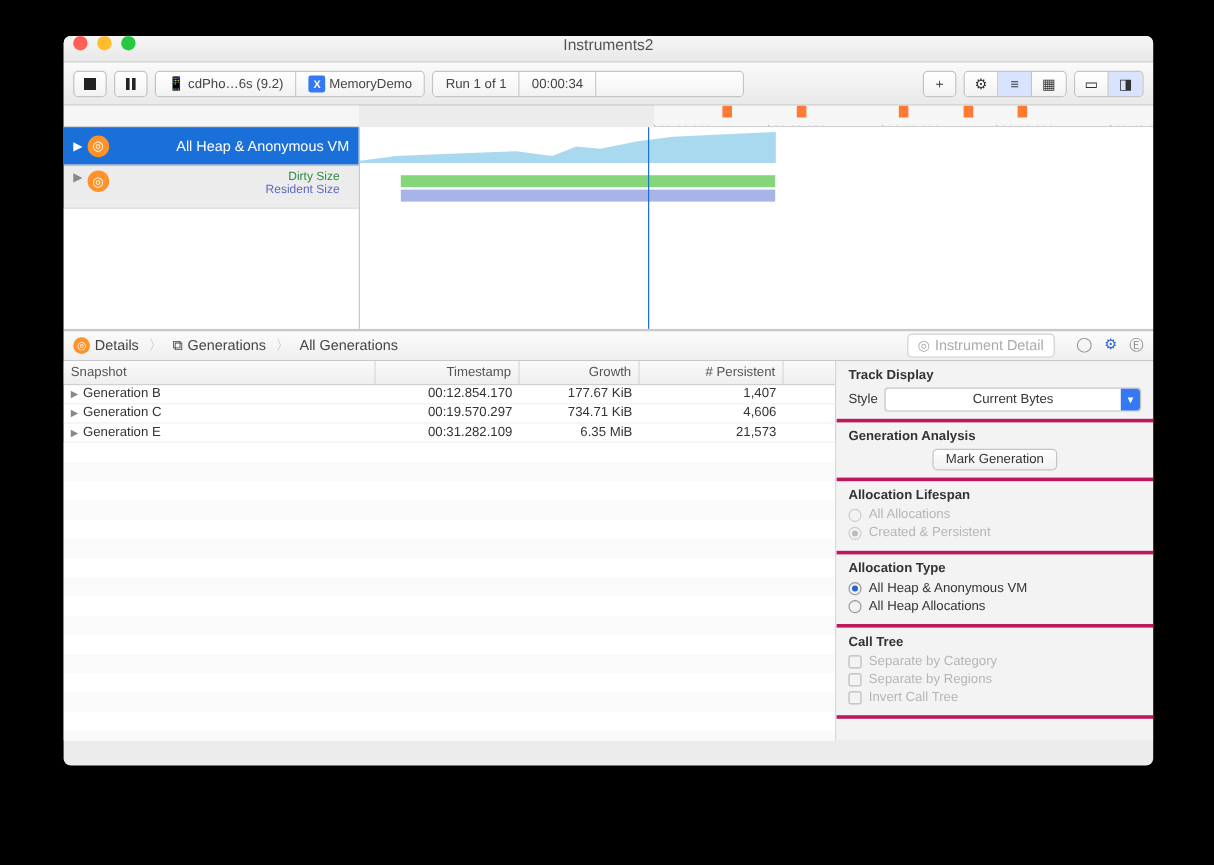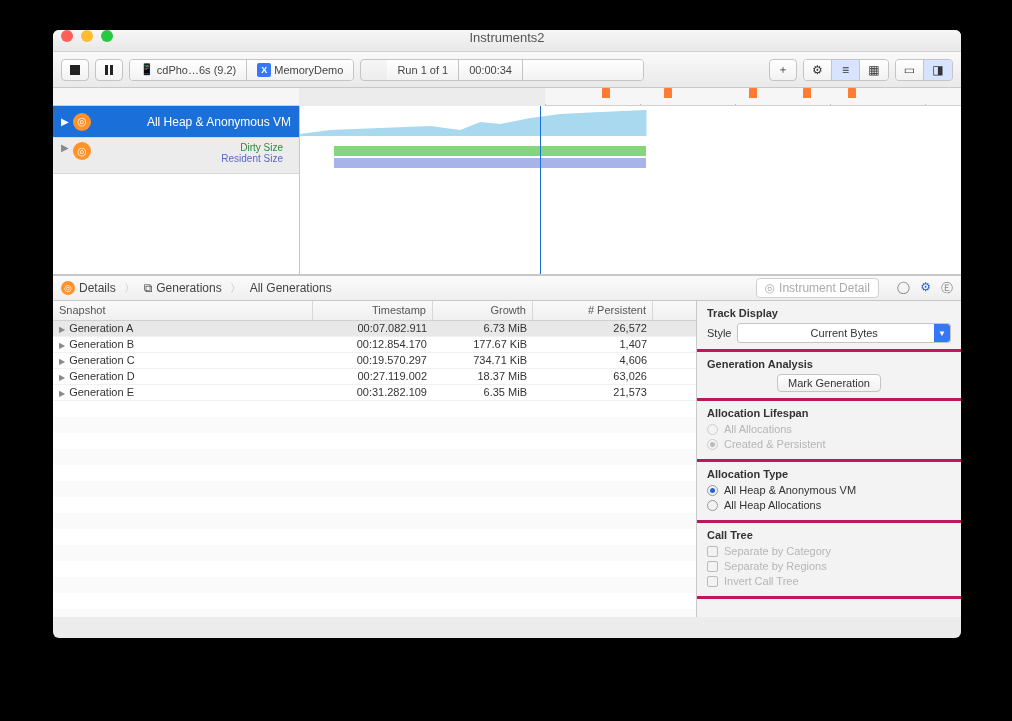--- a/index.html
+++ b/index.html
@@ -118,21 +118,21 @@
             <span></span>
             <span></span>
           </div>
         </div>
 
     <div class="tb-seg">
       <div><span class="phone-icon">📱</span>&nbsp;<span>cdPho…6s (9.2)</span><span class="sep"> </span></div>
       <div><span class="xc-icon">X</span>&nbsp;<span>MemoryDemo</span></div>
     </div>
 
-    <div class="tb-seg" style="width:284px;padding-left:26px;">
+    <div class="tb-seg" style="width:260px;">
       <div style="flex:0 0 auto;">
             <span>Run 1 of 1</span>
           </div>
       <div style="flex:0 0 auto;">
             <span>00:00:34</span>
           </div>
       <div style="flex:1;"></div>
     </div>
 
     <div class="spacer"></div>
@@ -223,43 +223,31 @@
 
   <div class="split">
     <div class="detail">
       <div class="thead">
         <div class="c-snap">Snapshot</div>
         <div class="c-ts">Timestamp</div>
         <div class="c-gr">Growth</div>
         <div class="c-pe"># Persistent</div>
       </div>
       <div id="tbody">
-            <div class="trow sel">
-              <div class="c-snap">Generation A</div>
-              <div class="c-ts">00:07.082.911</div>
-              <div class="c-gr">6.73 MiB</div>
-              <div class="c-pe">26,572</div>
-            </div>
             <div class="trow">
               <div class="c-snap">Generation B</div>
               <div class="c-ts">00:12.854.170</div>
               <div class="c-gr">177.67 KiB</div>
               <div class="c-pe">1,407</div>
             </div>
             <div class="trow">
               <div class="c-snap">Generation C</div>
               <div class="c-ts">00:19.570.297</div>
               <div class="c-gr">734.71 KiB</div>
               <div class="c-pe">4,606</div>
-            </div>
-            <div class="trow">
-              <div class="c-snap">Generation D</div>
-              <div class="c-ts">00:27.119.002</div>
-              <div class="c-gr">18.37 MiB</div>
-              <div class="c-pe">63,026</div>
             </div>
             <div class="trow">
               <div class="c-snap">Generation E</div>
               <div class="c-ts">00:31.282.109</div>
               <div class="c-gr">6.35 MiB</div>
               <div class="c-pe">21,573</div>
             </div>
           </div>
       <div class="rows-fill"></div>
     </div>

